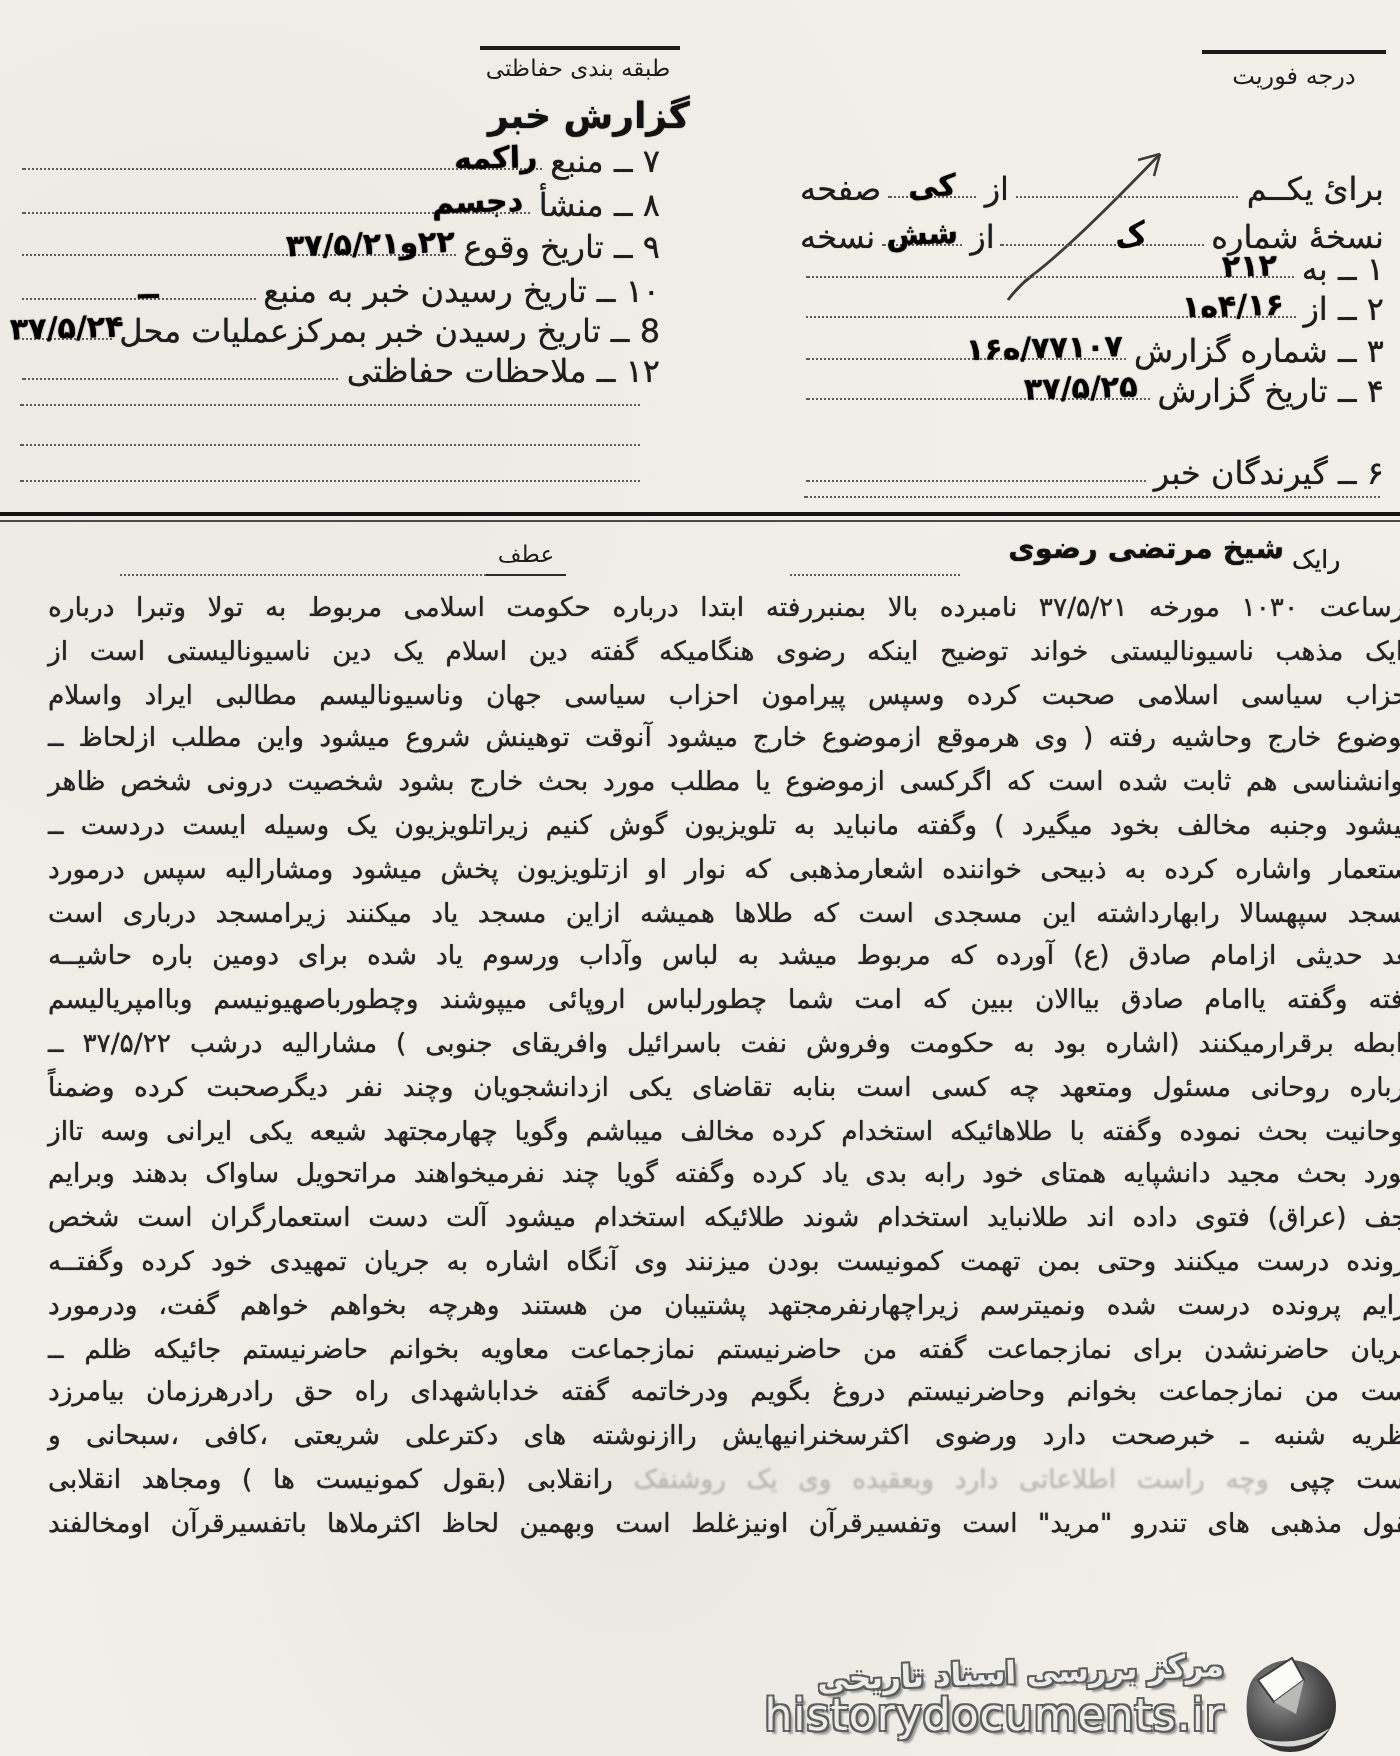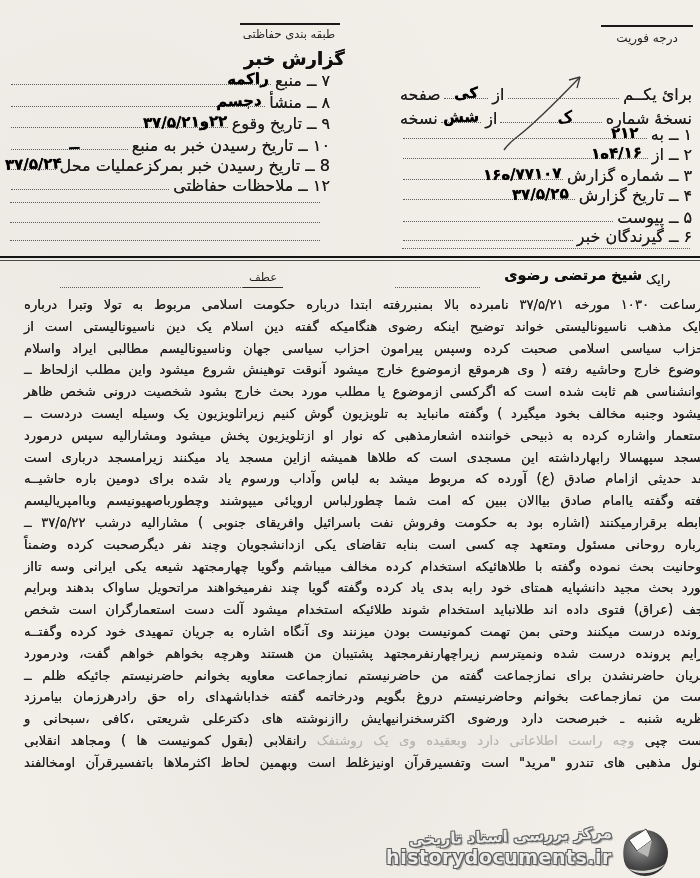--- a/index.html
+++ b/index.html
@@ -38,21 +38,21 @@
     padding-bottom:2px;height:15px;}
   .body-block{position:absolute;left:24px;top:294px;width:684px;direction:rtl;}
   .bline{font-size:13.2px;line-height:21.8px;color:#242424;
     text-align:justify;text-align-last:justify;white-space:normal;
     text-shadow:0 0 .5px #2a2a2a;}
   .faded{opacity:.26;filter:blur(.5px);}
   .wm{position:absolute;right:88px;top:829px;width:300px;text-align:right;}
   .wm-fa{font-size:15.5px;font-weight:700;direction:rtl;color:#ececea;
     transform:rotate(-2deg);margin-left:10px;
     text-shadow:-1px -1px 0 #5e5e5e,1px -1px 0 #5e5e5e,-1px 1px 0 #5e5e5e,1px 1px 0 #5e5e5e,2px 2px 1px #9a9a9a;}
-  .wm-en{font-size:19px;font-weight:700;letter-spacing:.5px;color:#ececea;margin-top:-1px;
+  .wm-en{font-size:22px;font-weight:400;letter-spacing:.5px;color:#ececea;margin-top:-1px;
     text-shadow:-1px -1px 0 #5e5e5e,1px -1px 0 #5e5e5e,-1px 1px 0 #5e5e5e,1px 1px 0 #5e5e5e,2px 2px 1px #9a9a9a;}
 </style>
 </head>
 <body>
 
 <div class="paper">
 
   <div class="abs rule-top" style="left:240px;top:23px;width:100px;"></div>
   <div class="abs hdr-label" style="left:224px;top:27px;width:130px;">طبقه بندی حفاظتی</div>
   <div class="abs report-title" style="left:244px;top:48px;width:100px;">گزارش خبر</div>
@@ -109,24 +109,20 @@
     </span>
   </div>
 
   <div class="mrow" style="top:185px;left:400px;width:292px;">
     <span class="lbl">۴ ــ تاریخ گزارش</span>
     <span class="lead">
       <bdo dir="ltr" class="hval" style="right:6px;">۳۷/۵/۲۵</bdo>
     </span>
   </div>
 
-  <div class="mrow" style="top:207px;left:400px;width:292px;">
-    <span class="lbl">۵ ــ پیوست</span>
-    <span class="lead"></span>
-  </div>
 
   <div class="mrow" style="top:226px;left:400px;width:292px;">
     <span class="lbl">۶ ــ گیرندگان خبر</span>
     <span class="lead"></span>
   </div>
 
   <div class="abs dotrow" style="left:402px;top:248px;width:288px;"></div>
 
   <div class="mrow" style="top:70px;left:8px;width:322px;">
     <span class="lbl">۷ ــ منبع</span>

